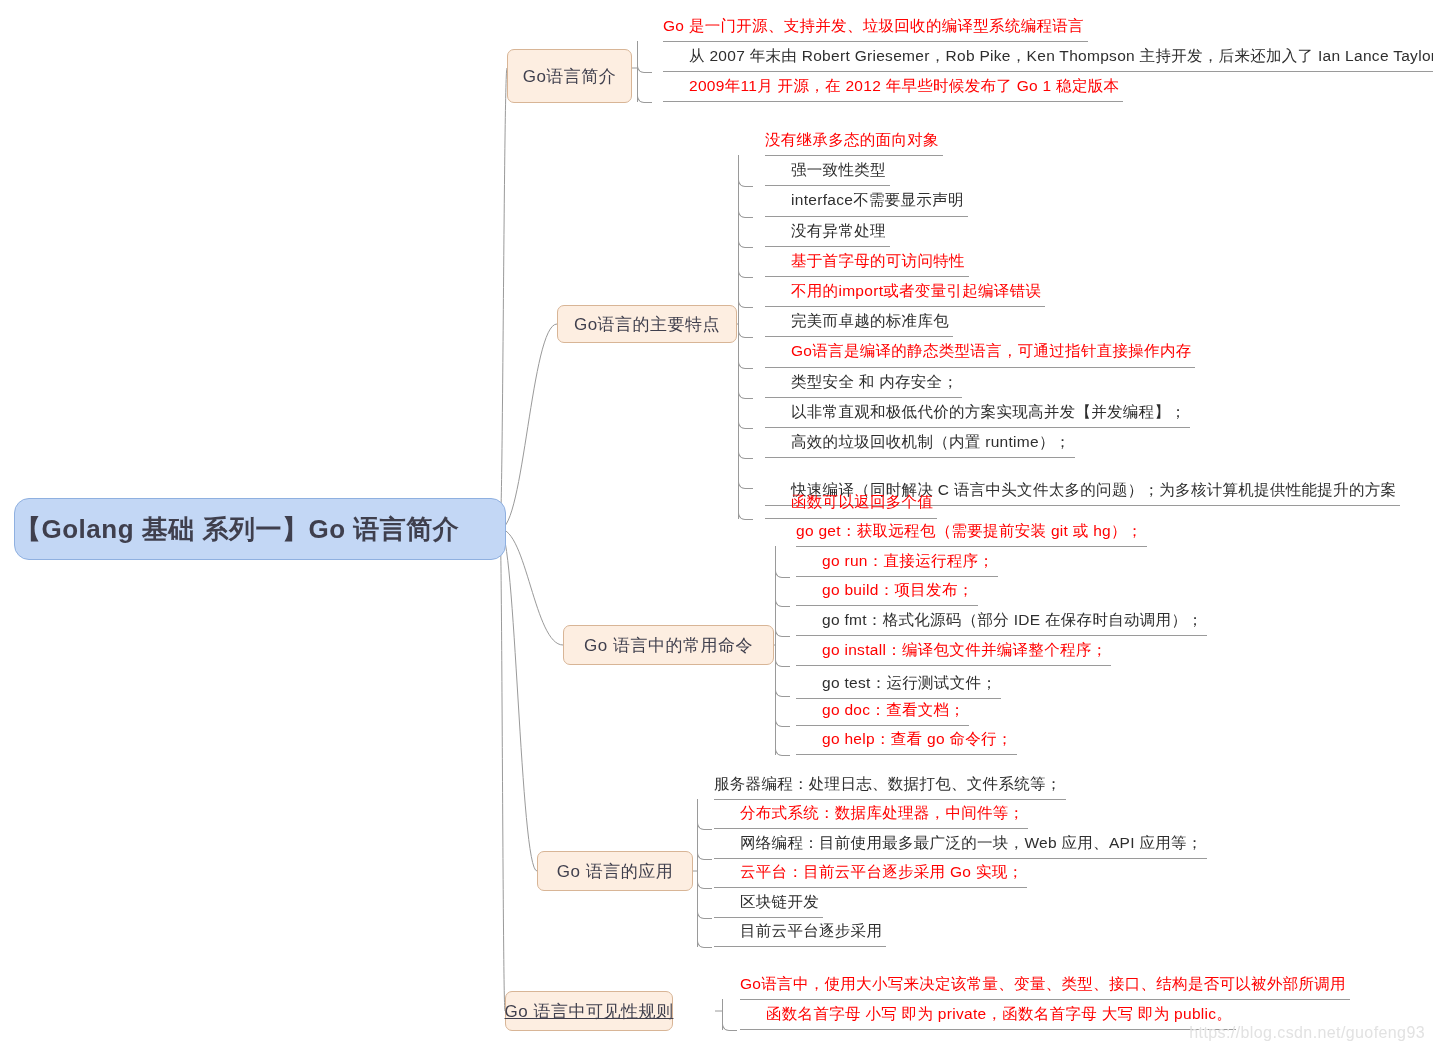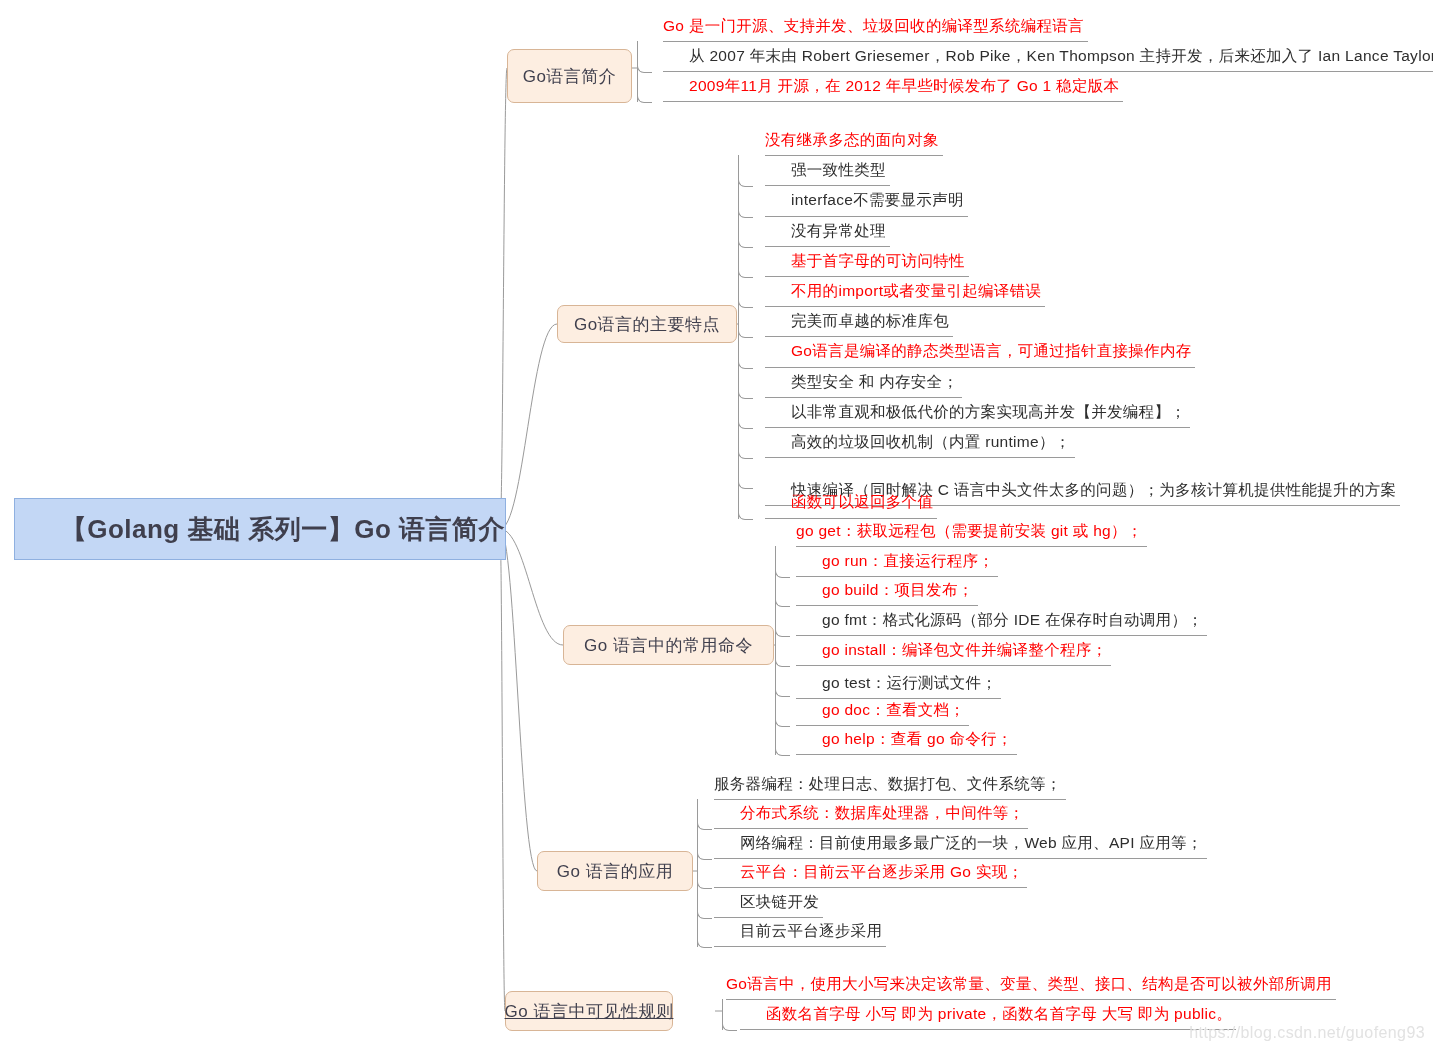--- a/index.html
+++ b/index.html
@@ -28,24 +28,24 @@
     height: 1048px;
     pointer-events: none;
   }
 
   
   .root-node {
     position: absolute;
     box-sizing: border-box;
     background: #c3d7f5;
     border: 1px solid #8fb0e0;
-    border-radius: 0;
+    border-radius: 15px;
     display: flex;
     align-items: center;
-    justify-content: flex-end;
+    justify-content: flex-start;
     color: #3b3b48;
     letter-spacing: 0.5px;
     white-space: nowrap;
   }
   .root-node .root-label {
     font-size: 26px;
     font-weight: bold;
     color: #3f3f4d;
   }
 
@@ -282,21 +282,21 @@
         <div class="leaf-item" style="top: 147.5px; left: 17px; height: 29.5px;">
           <span>目前云平台逐步采用</span>
         </div>
         <div class="leaf-elbow" style="left: 0px; top: 163px;"></div>
       </div>
       <div class="branch-node" style="left: 505px; top: 991px; width: 168px; height: 40px; text-decoration: underline;">
         <span>Go 语言中可见性规则</span>
       </div>
       <div class="leaf-group" style="left: 722px; top: 970px; width: 711px; height: 60px;">
         <div class="leaf-spine" style="top: 29px; height: 31px;"></div>
-        <div class="leaf-item red first-leaf" style="top: 0px; left: 4px; height: 30px;">
+        <div class="leaf-item red first-leaf" style="top: 0px; left: 18px; height: 30px;">
           <span>Go语言中，使用大小写来决定该常量、变量、类型、接口、结构是否可以被外部所调用</span>
         </div>
         <div class="leaf-item red" style="top: 30px; left: 18px; height: 30px;">
           <span>函数名首字母 小写 即为 private，函数名首字母 大写 即为 public。</span>
         </div>
         <div class="leaf-elbow" style="left: 0px; top: 46px;"></div>
       </div>
     </div>
 
   <div class="watermark">https://blog.csdn.net/guofeng93</div>

